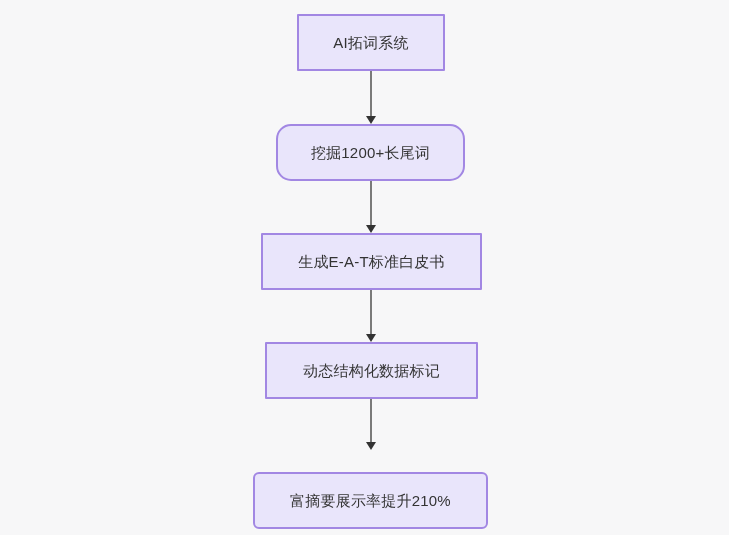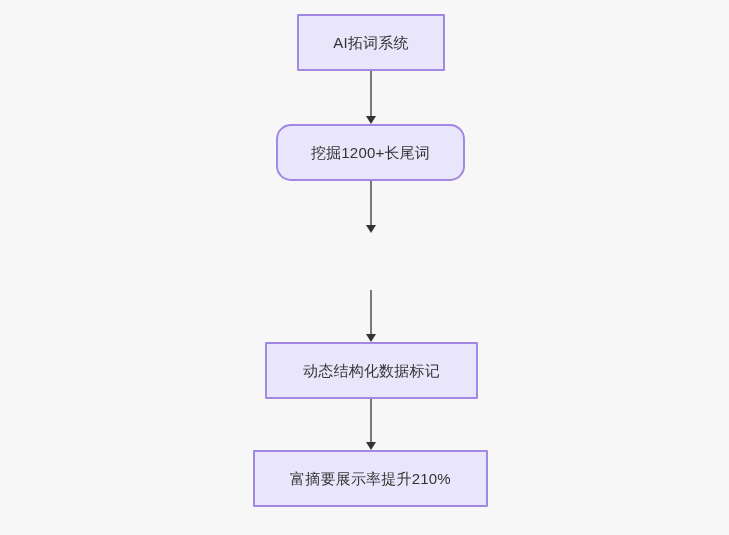--- a/index.html
+++ b/index.html
@@ -82,32 +82,35 @@
 
   <div class="node" style="left:276px; top:124px; width:189px; height:57px;border-radius:15px;">
     <span class="node-label">挖掘1200+长尾词</span>
   </div>
 
   <div class="edge" style="left:370px; top:181px; width:2px; height:52px;">
     <div class="edge-line" style="height:44px;"></div>
     <div class="edge-head" style="top:44px;"></div>
   </div>
 
+  <div class="node" style="left:261px; top:233px; width:221px; height:57px;">
+    <span class="node-label">生成E-A-T标准白皮书</span>
+  </div>
 
   <div class="edge" style="left:370px; top:290px; width:2px; height:52px;">
     <div class="edge-line" style="height:44px;"></div>
     <div class="edge-head" style="top:44px;"></div>
   </div>
 
   <div class="node" style="left:265px; top:342px; width:213px; height:57px;">
     <span class="node-label">动态结构化数据标记</span>
   </div>
 
   <div class="edge" style="left:370px; top:399px; width:2px; height:51px;">
     <div class="edge-line" style="height:43px;"></div>
     <div class="edge-head" style="top:43px;"></div>
   </div>
 
-  <div class="node" style="left:253px; top:450px; width:235px; height:57px;">
+  <div class="node" style="left:253px; top:472px; width:235px; height:57px;border-radius:6px;">
     <span class="node-label">富摘要展示率提升210%</span>
   </div>
 
 </div>
 
 </body></html>

